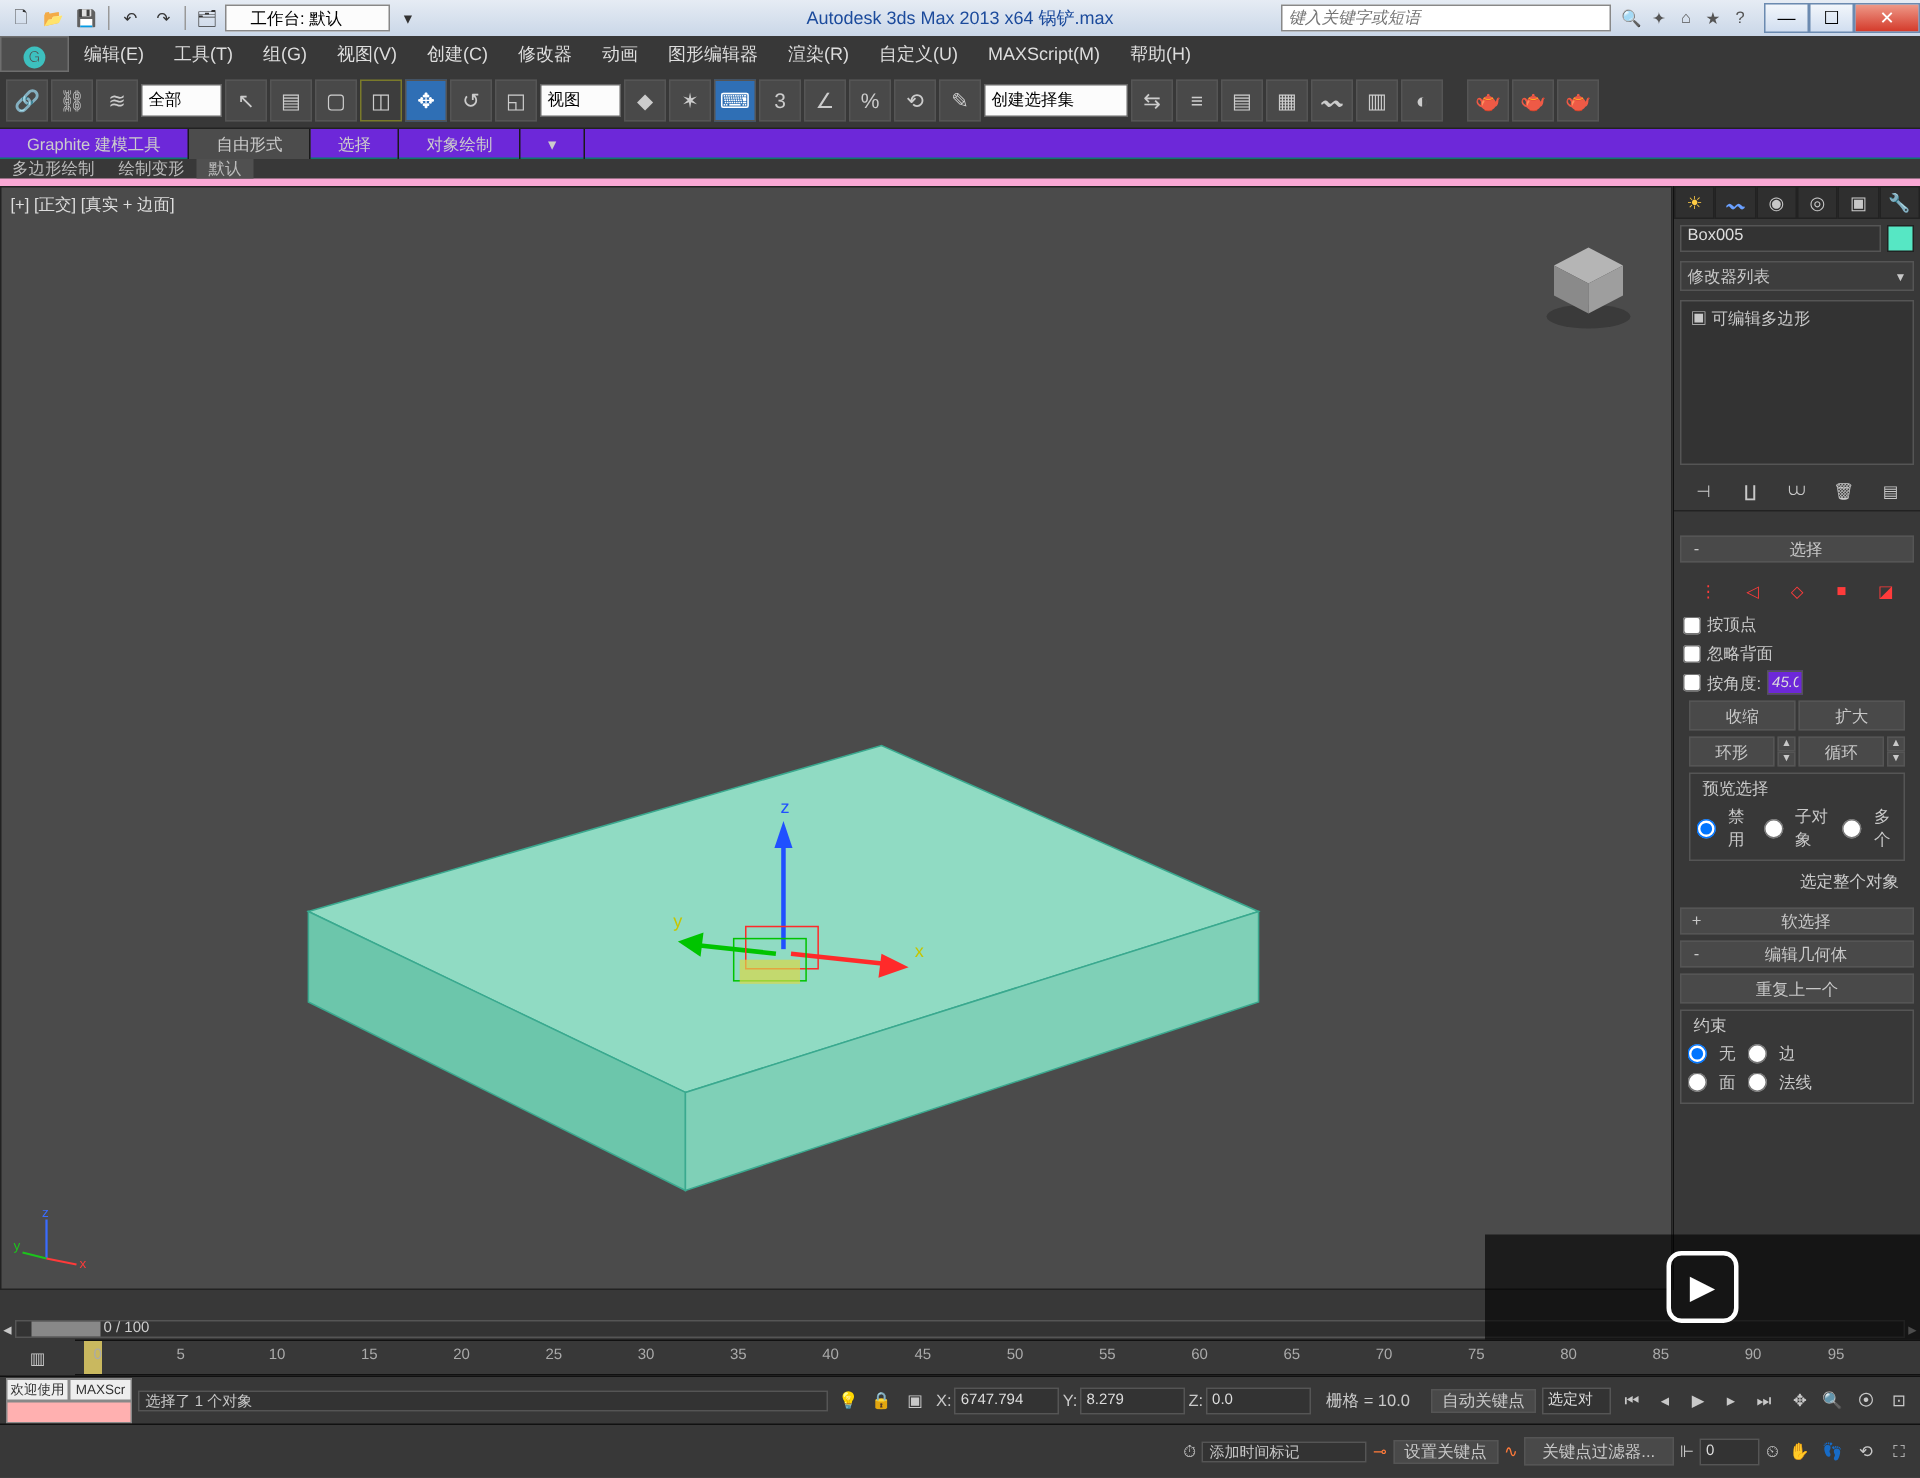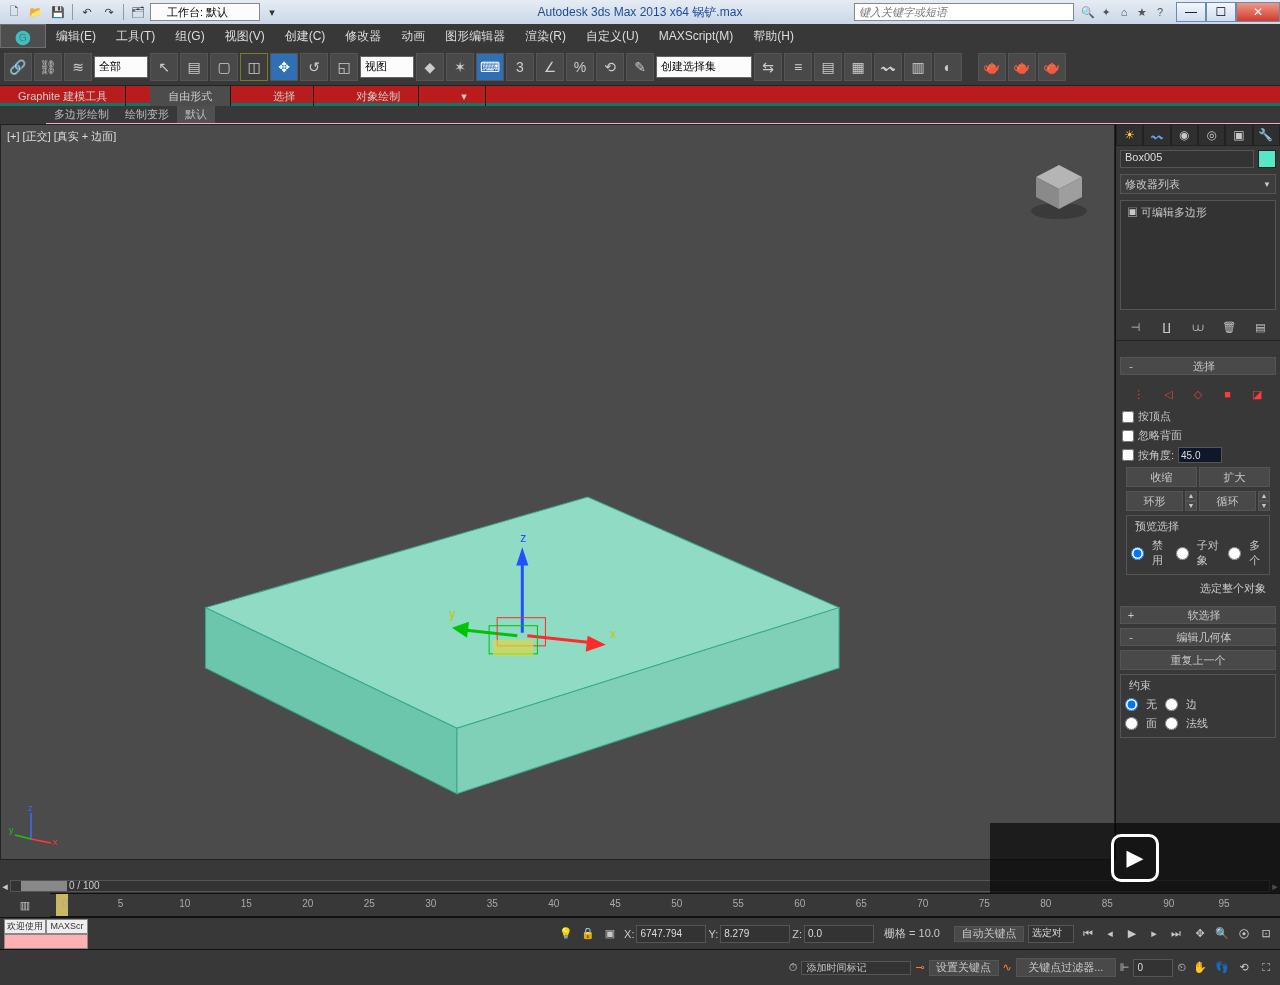--- a/index.html
+++ b/index.html
@@ -25,24 +25,24 @@
 .menuitem { padding: 0 10px; height: 24px; display: flex; align-items: center; color: #ddd; font-size: 12px; }
 
 
 .maintoolbar { height: 38px; background: #383838; border-bottom: 1px solid #222; display: flex; align-items: center; gap: 2px; padding: 0 4px; }
 .tbtn { width: 28px; height: 28px; display: flex; align-items: center; justify-content: center; background: #494949; border: 1px solid #555; font-size: 14px; color: #ccc; }
 .tbtn.active { background: #3d3d3d; border: 1px solid #7a7a2a; }
 .tbtn.blue { background: #2f6fb5; color: #fff; }
 .tcombo { height: 22px; background: #fcfcfc; border: 1px solid #666; font-size: 11px; color: #000; padding: 0 4px; display: flex; align-items: center; min-width: 54px; }
 
 
-.ribbon-tabs { height: 20px; background: #b91c1c; display: flex; border-bottom: 3px solid #0f766e; gap: 24px; }
+.ribbon-tabs { height: 20px; background: #6d28d9; display: flex; border-bottom: 1px solid #0f766e; }
 .rtab { padding: 0 18px; height: 20px; display: flex; align-items: center; font-size: 11px; color: #ccc; border-right: 1px solid #1a1a1a; }
 .rtab.active { background: #4c4c4c; }
-.ribbon-sub { height: 18px; background: #383838; display: flex; font-size: 11px; border-bottom: 1px solid #f9a8d4; margin-left: 46px; }
+.ribbon-sub { height: 18px; background: #383838; display: flex; font-size: 11px; border-bottom: 5px solid #f9a8d4; }
 .rsub { padding: 0 8px; display: flex; align-items: center; color: #bbb; }
 .rsub.active { background: #505050; }
 
 
 .workarea { position: absolute; top: 124px; left: 0; right: 0; bottom: 125px; display: flex; }
 .viewport { flex: 1; background: #4b4b4b; border: 1px solid #222; position: relative; overflow: hidden; }
 .vp-label { position: absolute; top: 4px; left: 6px; font-size: 11px; color: #ddd; }
 .viewcube { position: absolute; top: 30px; right: 20px; width: 70px; height: 70px; }
 
 
@@ -63,21 +63,21 @@
 .stack-tools span { width: 18px; height: 18px; display: flex; align-items: center; justify-content: center; font-size: 11px; }
 .rollout-head { height: 18px; background: #494949; border: 1px solid #555; margin: 2px 4px; display: flex; align-items: center; padding: 0 4px; position: relative; }
 .rollout-head .sign { width: 12px; text-align: center; }
 .rollout-head .label { flex: 1; text-align: center; }
 .rollout-body { padding: 4px 6px; }
 .sel-icons { display: flex; justify-content: space-around; padding: 4px 2px; }
 .sel-icon { width: 18px; height: 18px; display: flex; align-items: center; justify-content: center; font-size: 11px; }
 .sel-icon.red { color: #ff3b3b; }
 .chk-row { display: flex; align-items: center; gap: 4px; padding: 2px 0; font-size: 11px; }
 .chk-row input[type=checkbox] { width: 12px; height: 12px; }
-.spinner { width: 44px; height: 16px; background: #0f172a; border: 1px solid #555; font-size: 10px; padding: 0 2px; color: #ddd; }
+.spinner { width: 24px; height: 16px; background: #6d28d9; border: 1px solid #555; font-size: 10px; padding: 0 2px; color: #ddd; font-style: italic; }
 .radio-row { display: flex; gap: 8px; align-items: center; padding: 2px 0; font-size: 11px; }
 .fieldset { border: 1px groove #555; margin: 2px 4px; padding: 4px; }
 .fieldset-title { font-size: 11px; margin: -10px 0 2px 2px; background: #383838; display: inline-block; padding: 0 2px; }
 .right-link { text-align: right; padding: 4px 8px; font-size: 11px; color: #ccc; }
 .two-btn { display: flex; gap: 2px; padding: 2px 4px; }
 .two-btn .cp-btn { flex: 1; }
 
 
 .timeline { position: absolute; left: 0; right: 0; bottom: 92px; height: 14px; background: #383838; display: flex; align-items: center; }
 .tl-scroll { flex: 1; height: 12px; background: #333; border: 1px solid #555; position: relative; }
@@ -402,20 +402,21 @@
   <div class="status-left">
     <div class="status-btn-row">
         <div>欢迎使用</div>
         <div>MAXScr</div>
       </div>
     <div class="status-btn-row">
         <div style="background:#ffb0b0"></div>
       </div>
   </div>
   <div class="status-msg">
+    <div class="status-line">选择了 1 个对象</div>
   </div>
   <div class="sb-icons">
       <span>💡</span>
       <span>🔒</span>
       <span>▣</span>
     </div>
   <div class="coord">
     <span class="coord-label">X:</span>
       <input class="coord-input" value="6747.794" style="">
     <span class="coord-label">Y:</span>

